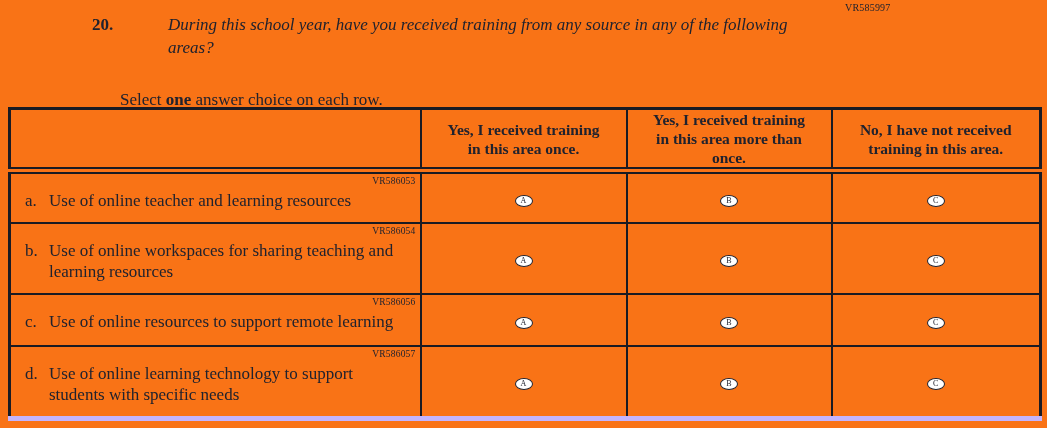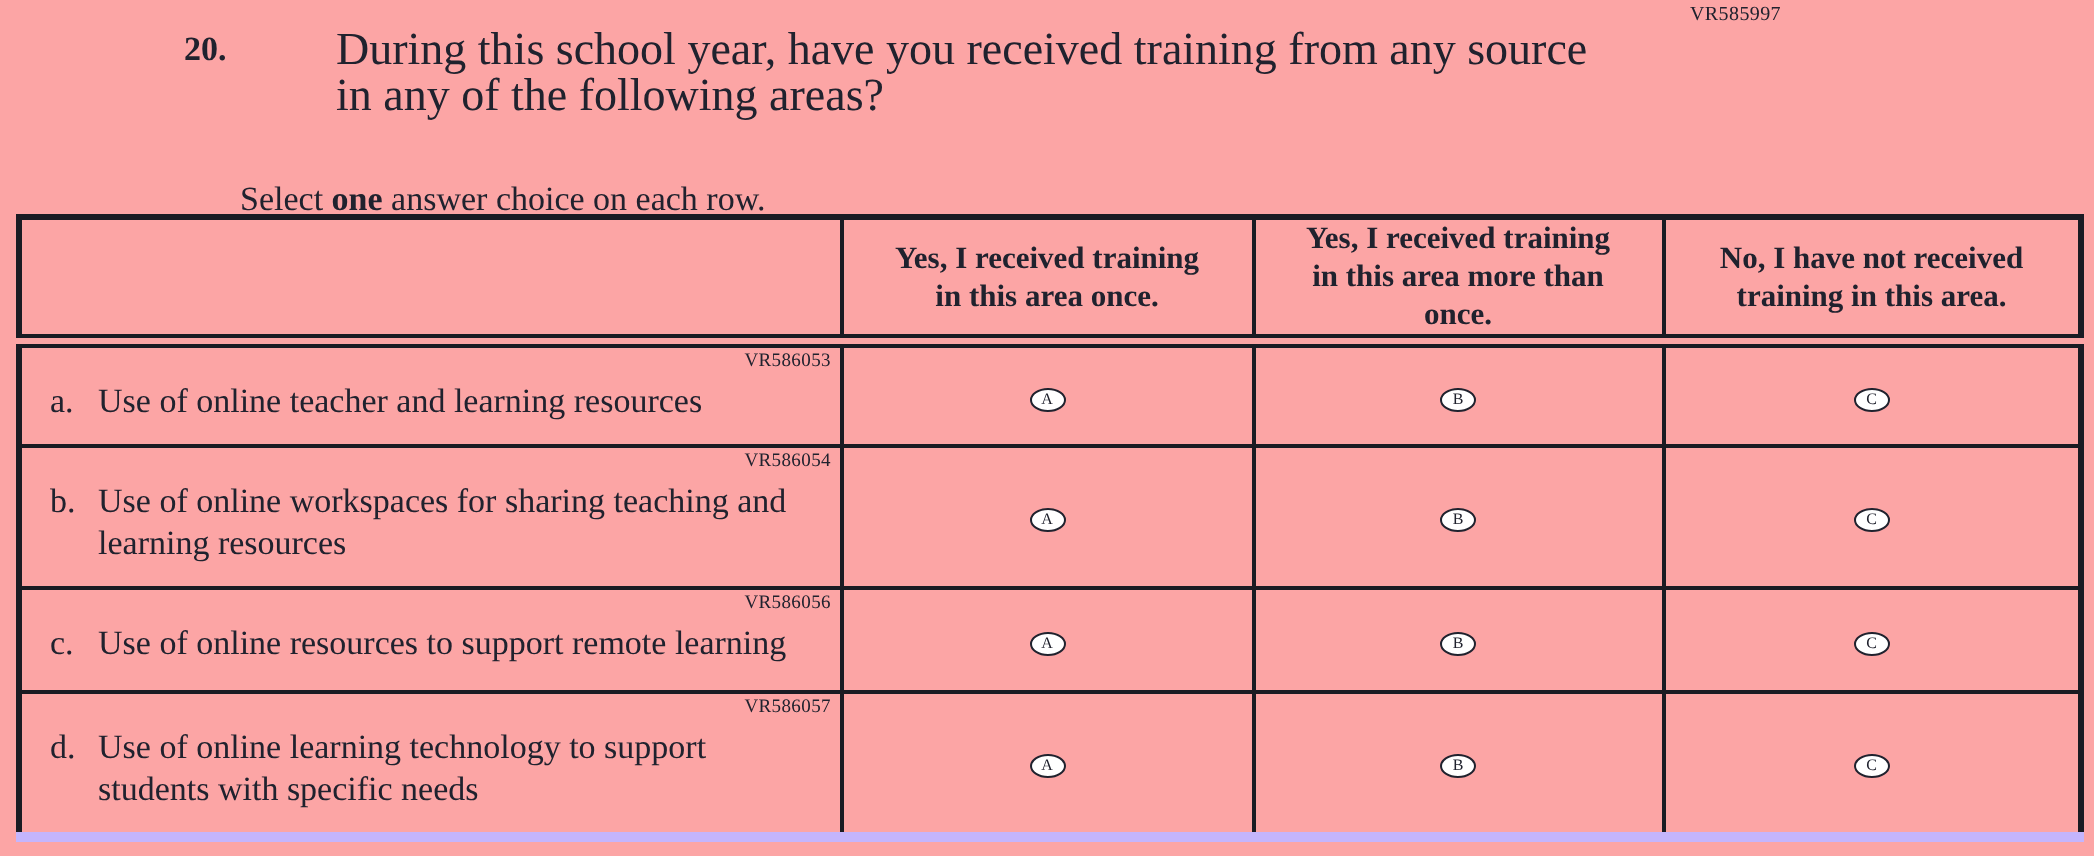--- a/index.html
+++ b/index.html
@@ -1,21 +1,21 @@
 <!DOCTYPE html>
 <html><head>
 <meta charset="utf-8">
 <style>
   * { margin: 0; padding: 0; box-sizing: border-box; }
   html, body { background: #ffffff; }
   .page {
     position: relative;
     width: 1047px;
     height: 428px;
-    background: #fca5a5;
+    background: #f97316;
     font-family: "Liberation Serif", "DejaVu Serif", serif;
     color: #20222e;
     overflow: hidden;
   }
   .vr-top {
     position: absolute;
     left: 845px;
     top: 2px;
     font-size: 10px;
     letter-spacing: 0.2px;
@@ -28,23 +28,24 @@
     gap: 48px;
   }
   .qnum {
     font-weight: bold;
     width: 28px;
     flex: none;
     font-size: 17px;
     line-height: 23px;
   }
   .qtext {
-    font-size: 23px;
+    font-size: 17px;
     line-height: 23px;
     width: 635px;
+    font-style: italic;
   }
   .instruction {
     position: absolute;
     left: 120px;
     top: 60px;
     font-size: 17px;
     line-height: 22px;
     margin-top: 29px;
   }
   table.grid {

